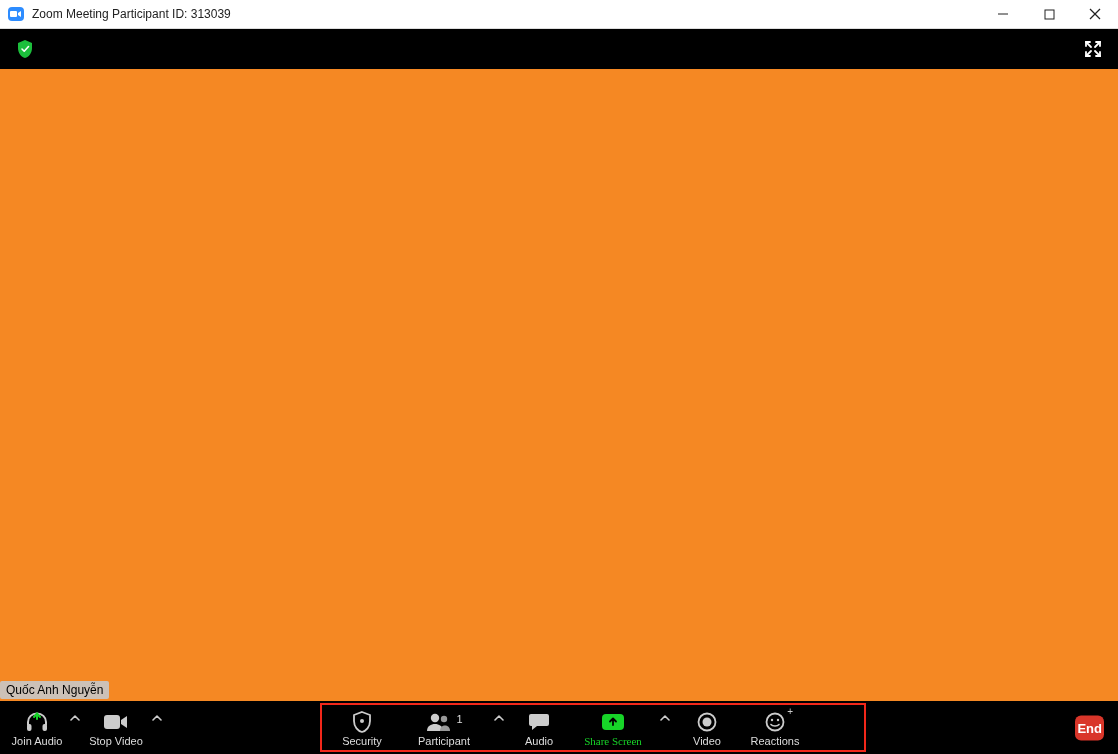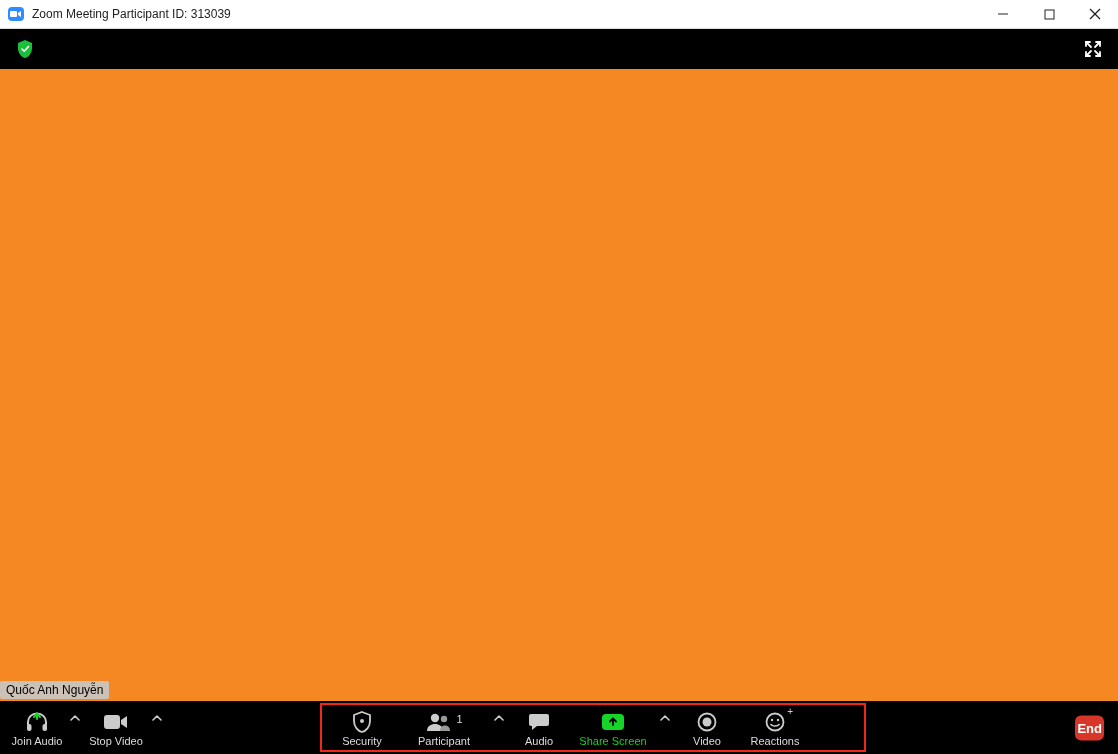--- a/index.html
+++ b/index.html
@@ -28,21 +28,21 @@
   .bottombar { height:53px; background:#000; position:relative; display:flex; align-items:center; color:#fff; }
   .tb-item { display:flex; flex-direction:column; align-items:center; justify-content:center; height:100%; font-size:11px; color:#ddd; cursor:pointer; position:relative; }
   .tb-icon { height:26px; display:flex; align-items:center; justify-content:center; }
   .tb-label { margin-top:0px; white-space:nowrap; }
   .caret { width:18px; height:100%; display:flex; align-items:flex-start; justify-content:center; cursor:pointer; padding-top:12px; }
   .caret svg { width:10px; height:10px; }
   .left-group { display:flex; height:100%; padding-left:8px; }
   .center-group { display:flex; align-items:center; height:100%; position:absolute; left:320px; width:546px; padding:0 6px; }
   .center-highlight { position:absolute; left:320px; top:2px; width:546px; height:49px; border:2px solid #f2271a; pointer-events:none; }
   .end-btn { position:absolute; right:14px; top:50%; transform:translateY(-50%); background:#d9362a; color:#fff; border:none; border-radius:6px; padding:5px 2px; font-size:13px; font-weight:600; cursor:pointer; }
-  .share-label { color:#17d428; }
+  .share-label { color:#17d428;font-family:Liberation Serif, serif; }
   .share-icon-box { width:22px; height:16px; border-radius:4px; background:#17d428; display:flex; align-items:center; justify-content:center; }
   .part-count { font-size:11px; margin-left:3px; position:relative; top:-3px; }
   .reactions-plus { position:absolute; top:5px; right:17px; font-size:10px; color:#ccc; }
 </style>
 </head>
 <body>
 
 <div class="titlebar">
   <div class="titlebar-left">
     <div class="zoom-app-icon">

